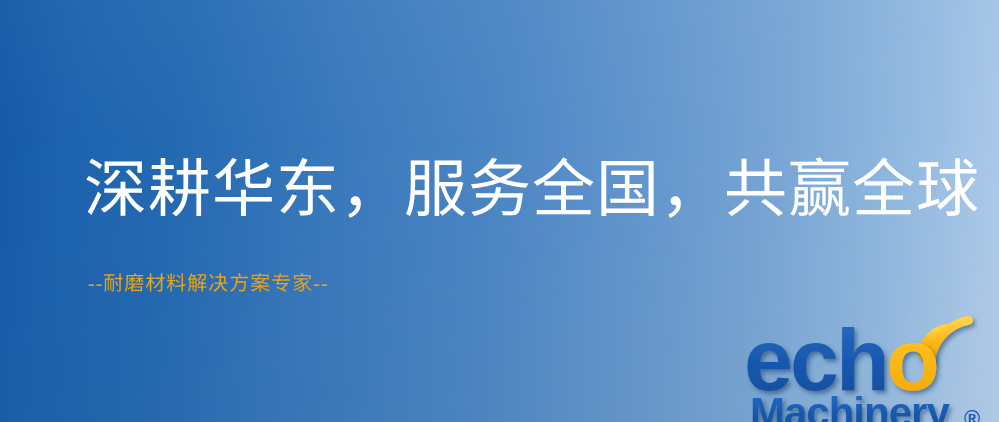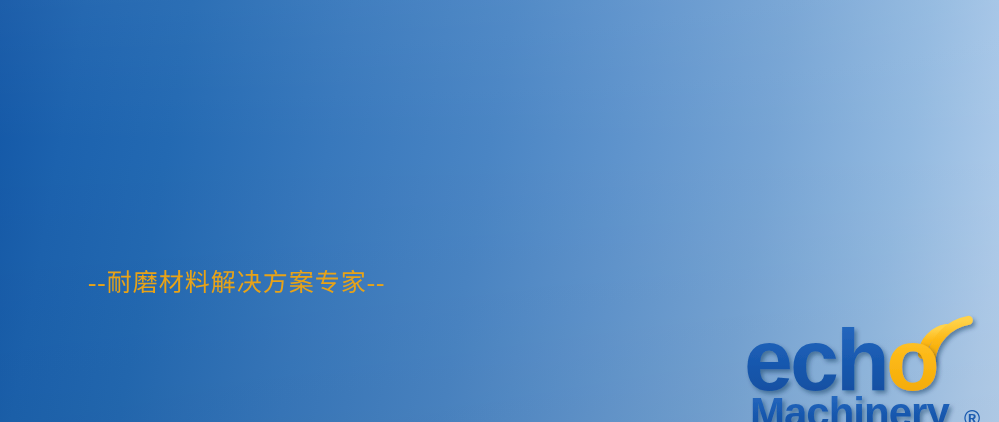--- a/index.html
+++ b/index.html
@@ -57,21 +57,21 @@
     z-index: 3;
   }
 
   .subhead {
     position: absolute;
     left: 88px;
     top: 267px;
     margin: 0;
     font-family: "Liberation Serif", "DejaVu Serif", serif;
     font-weight: 400;
-    font-size: 25px;
+    font-size: 20px;
     line-height: 32px;
     letter-spacing: 1px;
     color: #e8a317;
     white-space: nowrap;
     z-index: 3;
     text-align: center;
   }
 
   
   .logo {
@@ -91,20 +91,21 @@
   .logo-wordmark {
     font-family: "Liberation Sans", "DejaVu Sans", sans-serif;
     font-weight: 700;
   }
 </style>
 </head>
 <body>
 
 <div class="banner">
 
+  <h1 class="headline">深耕华东，服务全国，共赢全球</h1>
 
   <p class="subhead">--耐磨材料解决方案专家--</p>
 
   <div class="logo">
     <svg viewBox="0 0 255 126" xmlns="http://www.w3.org/2000/svg" aria-hidden="true">
       <defs>
         <filter id="logoShadow" x="-30%" y="-30%" width="170%" height="170%">
           <feDropShadow dx="2.5" dy="3" stdDeviation="2.2" flood-color="#0d2d55" flood-opacity="0.45"></feDropShadow>
         </filter>
         <linearGradient id="blueGrad" x1="0" y1="0" x2="0" y2="1">

